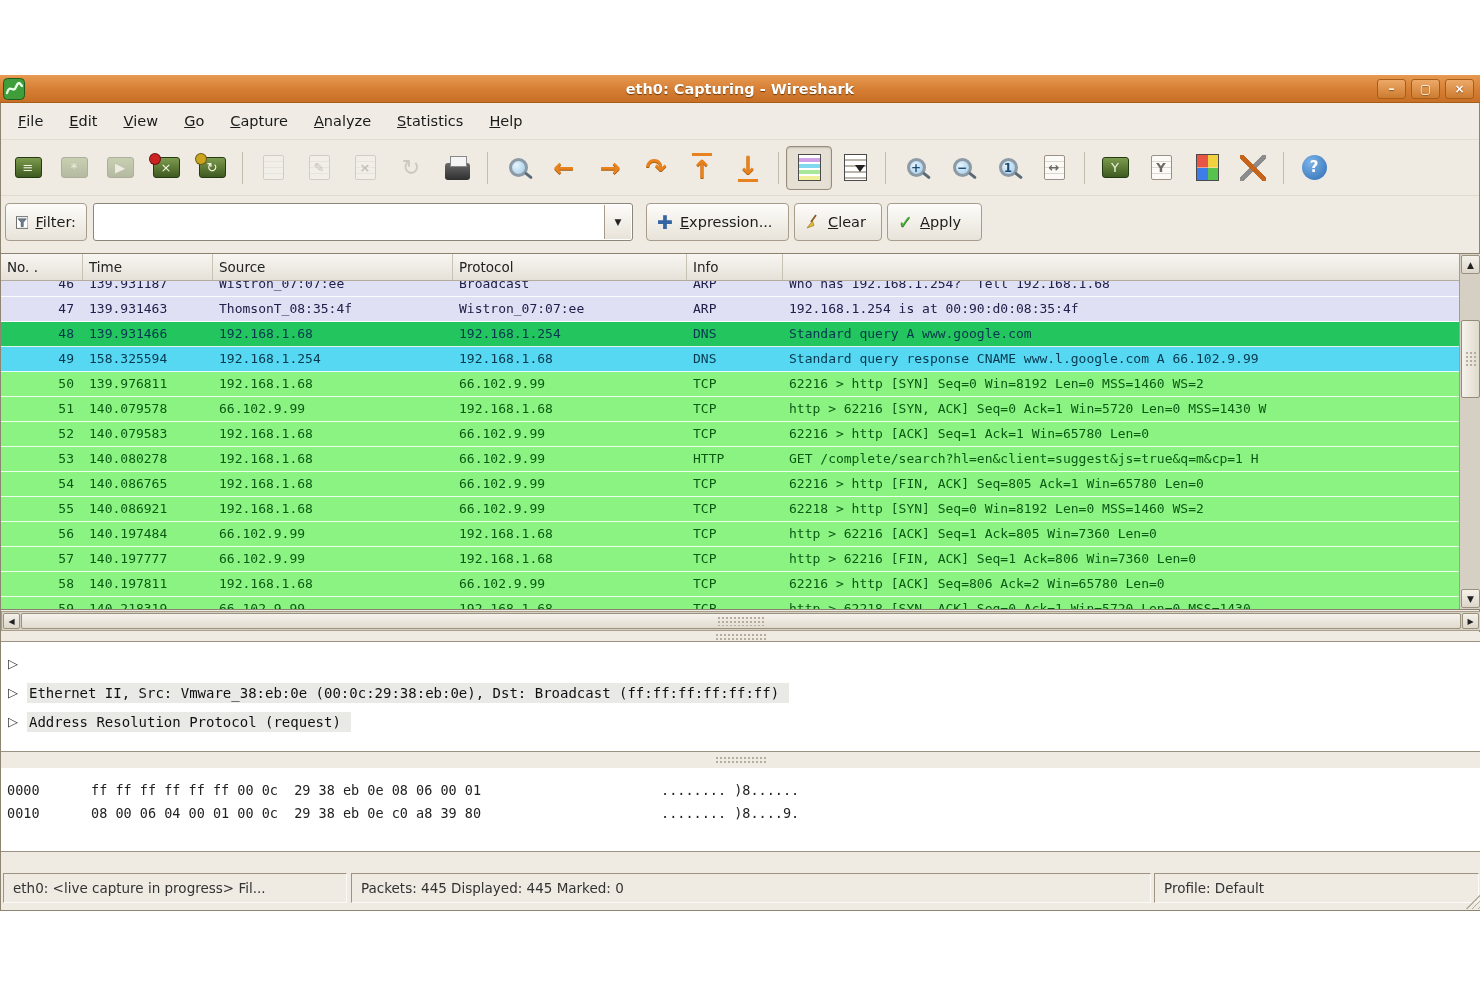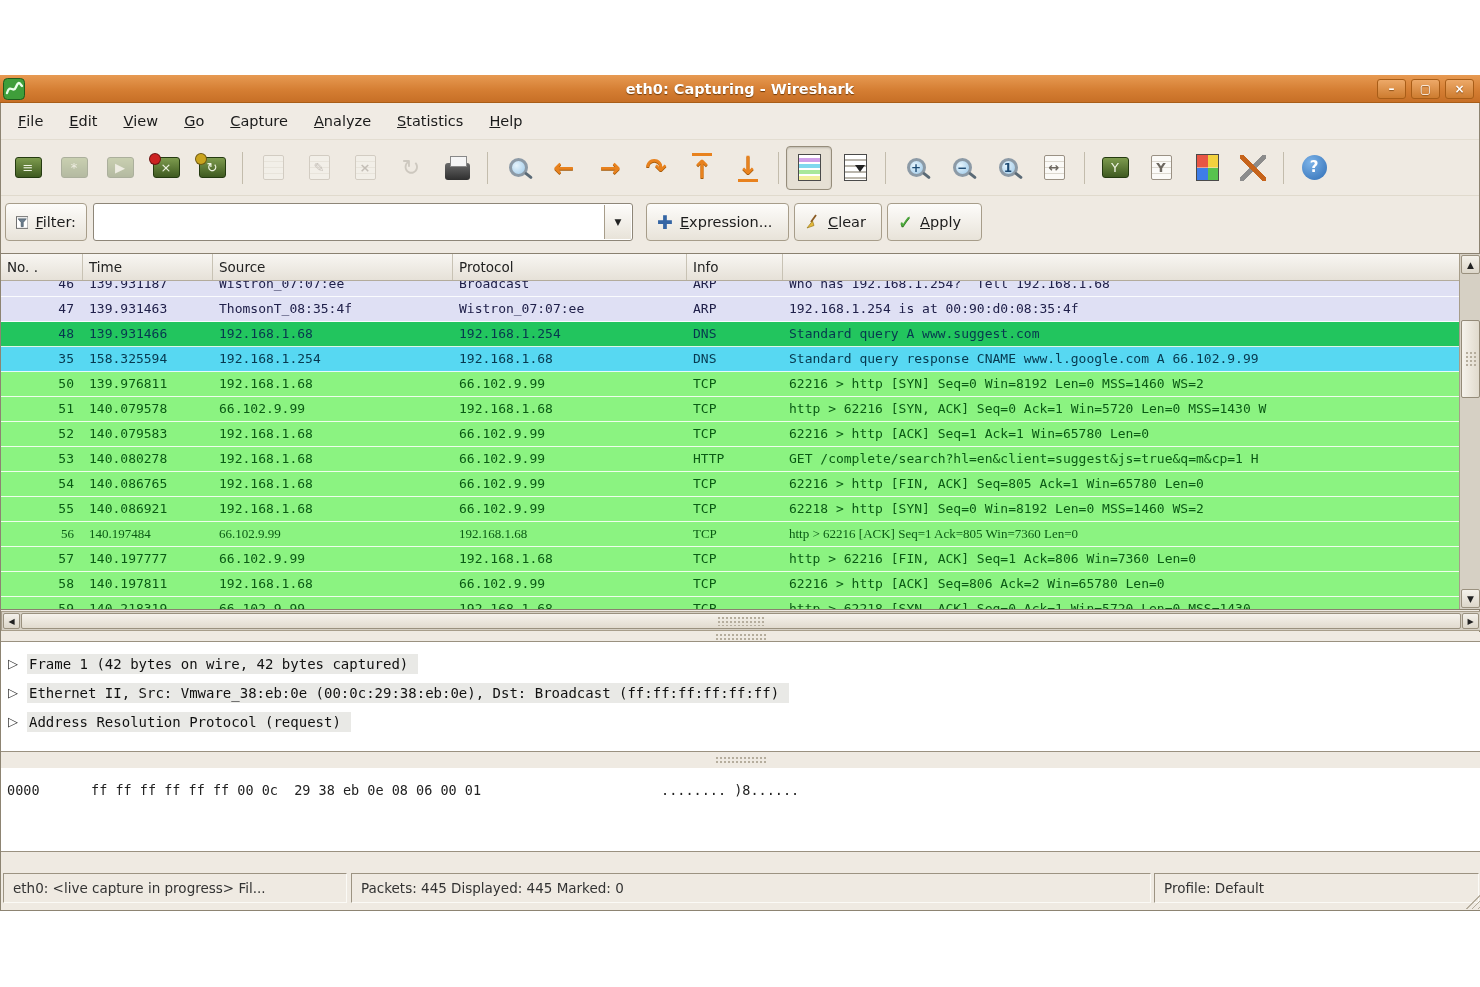--- a/index.html
+++ b/index.html
@@ -403,24 +403,24 @@
               <div class="pc pc-destination">Wistron_07:07:ee</div>
               <div class="pc pc-protocol">ARP</div>
               <div class="pc pc-info">192.168.1.254 is at 00:90:d0:08:35:4f</div>
             </div>
             <div class="prow grid t-dns" style="background: #22c55e;">
               <div class="pc pc-no">48</div>
               <div class="pc pc-time">139.931466</div>
               <div class="pc pc-source">192.168.1.68</div>
               <div class="pc pc-destination">192.168.1.254</div>
               <div class="pc pc-protocol">DNS</div>
-              <div class="pc pc-info">Standard query A www.suggest.com</div>
+              <div class="pc pc-info">Standard query A www.google.com</div>
             </div>
             <div class="prow grid t-dns" style="background: rgb(87, 216, 242);">
-              <div class="pc pc-no">35</div>
+              <div class="pc pc-no">49</div>
               <div class="pc pc-time">158.325594</div>
               <div class="pc pc-source">192.168.1.254</div>
               <div class="pc pc-destination">192.168.1.68</div>
               <div class="pc pc-protocol">DNS</div>
               <div class="pc pc-info">Standard query response CNAME www.l.google.com A 66.102.9.99</div>
             </div>
             <div class="prow grid t-tcp" style="background: rgb(139, 243, 129);">
               <div class="pc pc-no">50</div>
               <div class="pc pc-time">139.976811</div>
               <div class="pc pc-source">192.168.1.68</div>
@@ -461,21 +461,21 @@
               <div class="pc pc-info">62216 &gt; http [FIN, ACK] Seq=805 Ack=1 Win=65780 Len=0</div>
             </div>
             <div class="prow grid t-tcp" style="background: rgb(139, 243, 129);">
               <div class="pc pc-no">55</div>
               <div class="pc pc-time">140.086921</div>
               <div class="pc pc-source">192.168.1.68</div>
               <div class="pc pc-destination">66.102.9.99</div>
               <div class="pc pc-protocol">TCP</div>
               <div class="pc pc-info">62218 &gt; http [SYN] Seq=0 Win=8192 Len=0 MSS=1460 WS=2</div>
             </div>
-            <div class="prow grid t-tcp" style="background: rgb(139, 243, 129); font-family: Liberation Serif, serif;">
+            <div class="prow grid t-tcp" style="background: rgb(139, 243, 129);">
               <div class="pc pc-no">56</div>
               <div class="pc pc-time">140.197484</div>
               <div class="pc pc-source">66.102.9.99</div>
               <div class="pc pc-destination">192.168.1.68</div>
               <div class="pc pc-protocol">TCP</div>
               <div class="pc pc-info">http &gt; 62216 [ACK] Seq=1 Ack=805 Win=7360 Len=0</div>
             </div>
             <div class="prow grid t-tcp" style="background: rgb(139, 243, 129);">
               <div class="pc pc-no">57</div>
               <div class="pc pc-time">140.197777</div>
@@ -521,36 +521,36 @@
       <div class="hs-btn hs-right">
           <span>▶</span>
         </div>
     </div>
 
     <div class="split s1 dotted"></div>
 
     <div class="details">
         <div class="drow">
           <span class="exp">▷</span>
-          <span class="dtext">Frame 1 (42 bytes on wire, 42 bytes captured)</span>
         </div>
         <div class="drow">
           <span class="exp">▷</span>
           <span class="dtext">Ethernet II, Src: Vmware_38:eb:0e (00:0c:29:38:eb:0e), Dst: Broadcast (ff:ff:ff:ff:ff:ff)</span>
         </div>
         <div class="drow">
           <span class="exp">▷</span>
           <span class="dtext">Address Resolution Protocol (request)</span>
         </div>
       </div>
 
     <div class="split s2 dotted"></div>
 
     <div class="hexpane">
         <div class="hrow"><span>0000</span><span>ff ff ff ff ff ff 00 0c  29 38 eb 0e 08 06 00 01</span><span>........ )8......</span></div>
+        <div class="hrow"><span>0010</span><span>08 00 06 04 00 01 00 0c  29 38 eb 0e c0 a8 39 80</span><span>........ )8....9.</span></div>
       </div>
 
     <div class="split s3"></div>
 
     <div class="statusbar">
       <div class="sb sb-left">eth0: &lt;live capture in progress&gt; Fil...</div>
       <div class="sb sb-mid">Packets: 445 Displayed: 445 Marked: 0</div>
       <div class="sb sb-right">Profile: Default</div>
       <div class="grip"></div>
     </div>

